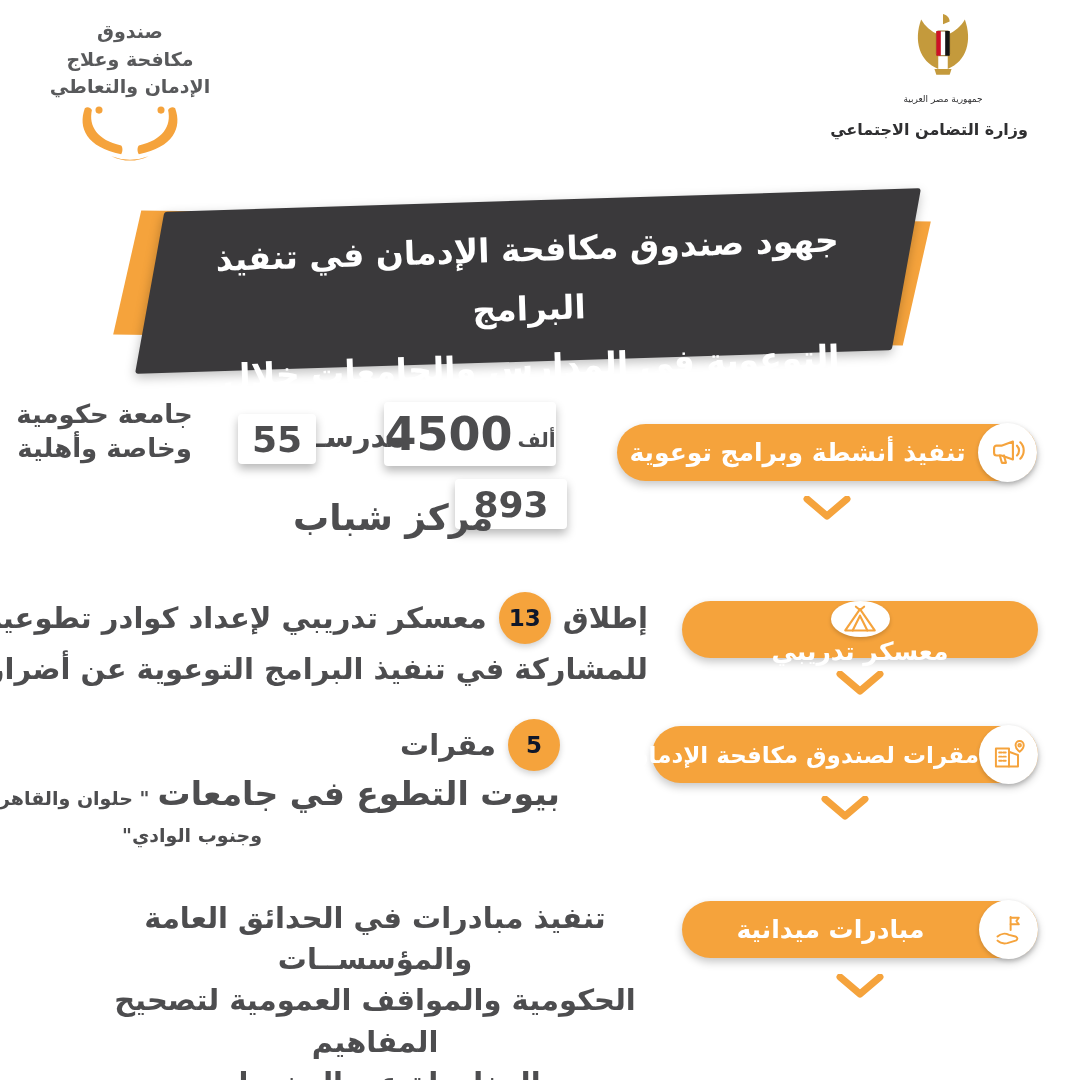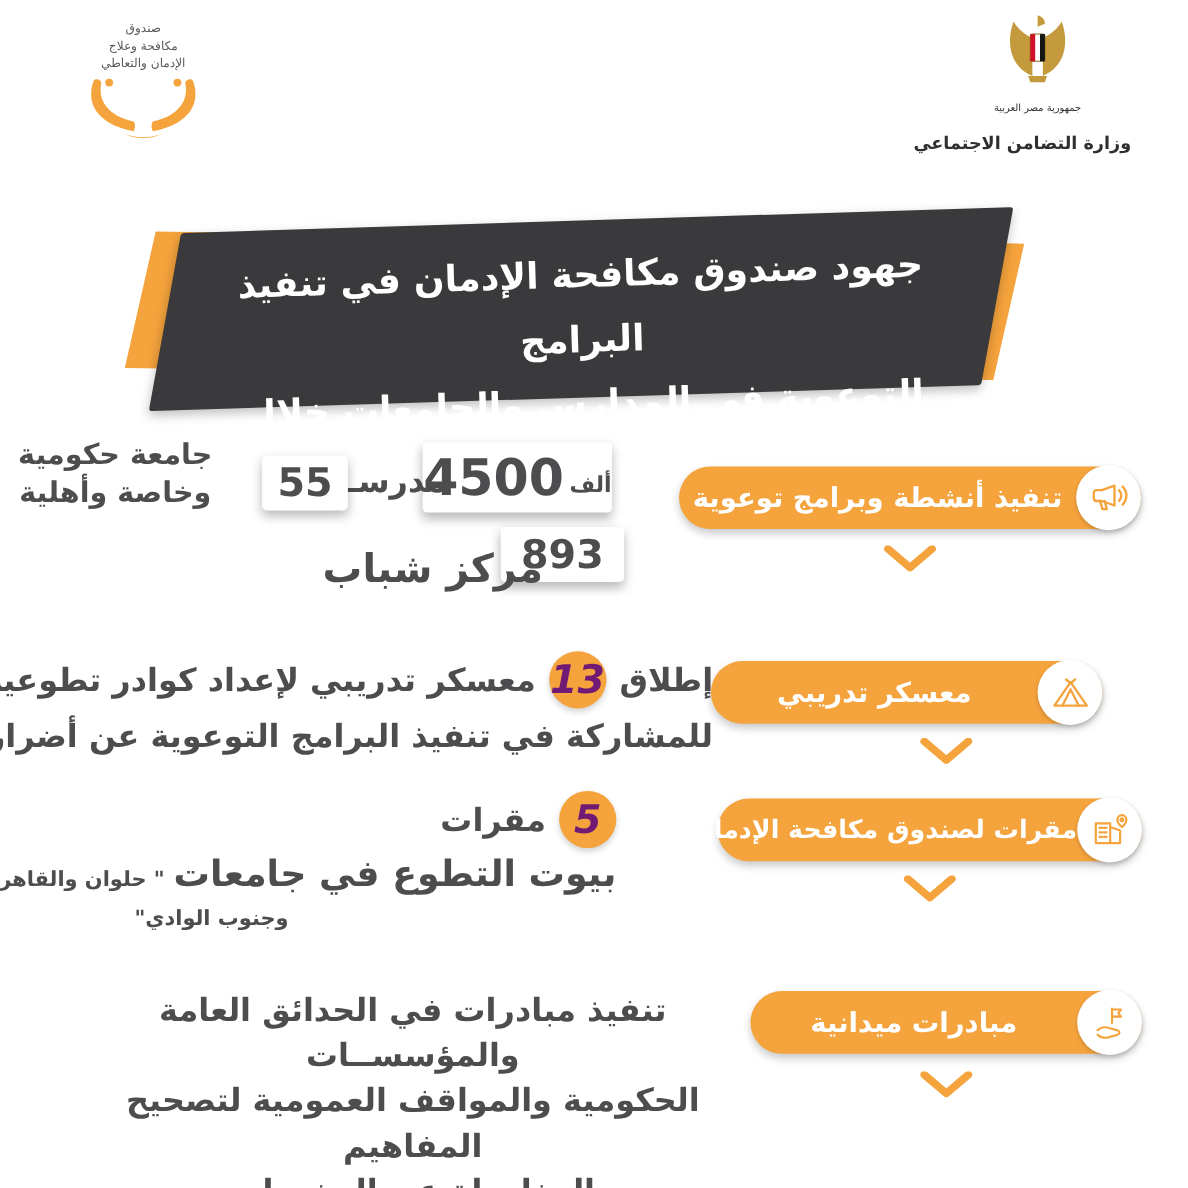--- a/index.html
+++ b/index.html
@@ -3,39 +3,39 @@
 <meta charset="utf-8">
 <style>
   * { margin:0; padding:0; box-sizing:border-box; }
   html,body { background:#ffffff; }
   body { font-family:"DejaVu Sans", sans-serif; }
 
   .canvas{position:relative;width:1080px;height:1080px;background:#fff;overflow:hidden;direction:rtl;margin:0 auto;}
 
   
   .logo{position:absolute;left:40px;top:18px;width:180px;text-align:center;color:#58595B;}
-  .logo-line{font-size:11px;font-weight:normal;line-height:1.45;text-align:center;}
+  .logo-line{font-size:19px;font-weight:bold;line-height:1.45;text-align:center;}
   .logo-hands{color:var(--orange,#F5A33C);margin-top:2px;}
 
   
   .emblem{position:absolute;right:52px;top:12px;width:170px;text-align:center;color:#2F2F31;}
   .emblem-republic{font-size:9px;letter-spacing:1.5px;margin-top:2px;white-space:nowrap;}
   .emblem-ministry{font-size:16px;font-weight:bold;margin-top:16px;white-space:nowrap;}
 
   
   .banner-orange{position:absolute;left:126px;top:216px;width:792px;height:124px;background:var(--orange,#F5A33C);transform:skewX(-12deg) rotate(0.8deg);}
   .banner-dark{position:absolute;left:152px;top:200px;width:752px;height:162px;background:var(--dark,#3A393B);transform:skewX(-12deg) rotate(-1.8deg);border-radius:3px;box-shadow:0 4px 10px rgba(0,0,0,.25);}
   .banner-title{position:absolute;left:180px;top:221px;width:700px;transform:rotate(-1.8deg);color:#fff;text-align:center;font-size:33px;font-weight:bold;line-height:1.78;}
 
   
   .pill{position:absolute;height:57px;background:var(--orange,#F5A33C);border-radius:29px;display:flex;align-items:center;box-shadow:0 4px 8px rgba(0,0,0,.22);}
   .pill-circle{width:59px;height:59px;min-width:59px;background:#fff;border-radius:50%;display:flex;align-items:center;justify-content:center;color:var(--orange,#F5A33C);box-shadow:0 2px 4px rgba(0,0,0,.18);}
   .pill-label{flex:1;text-align:center;color:#fff;font-weight:bold;font-size:25px;white-space:nowrap;}
   .pill1{left:617px;top:424px;width:420px;}
-  .pill2{left:646px;top:601px;width:356px;}
+  .pill2{left:682px;top:601px;width:356px;flex-direction:column;}
   .pill3{left:652px;top:726px;width:386px;}
   .pill3 .pill-label{font-size:23px;}
   .pill4{left:682px;top:901px;width:356px;}
 
   .chevron{position:absolute;color:var(--orange,#F5A33C);}
   .chev1{left:803px;top:496px;}
   .chev2{left:836px;top:671px;}
   .chev3{left:821px;top:796px;}
   .chev4{left:836px;top:974px;}
 
@@ -45,21 +45,21 @@
   .box-4500 .val{font-size:46px;line-height:1;}
   .box-4500 .unit{font-size:20px;margin-top:12px;}
   .box-55{left:198px;top:414px;width:78px;height:50px;font-size:36px;margin-left:40px;}
   .box-893{left:455px;top:479px;width:112px;height:50px;font-size:36px;}
 
   .txt{color:#4D4D4F;font-weight:bold;}
   .uni-label{position:absolute;left:12px;top:398px;width:185px;text-align:center;font-size:26px;line-height:1.3;}
   .school-label{position:absolute;left:288px;top:420px;font-size:29px;}
   .youth-label{position:absolute;left:293px;top:497px;font-size:36px;}
 
-  .num-circle{width:52px;height:52px;min-width:52px;border-radius:50%;background:var(--orange,#F5A33C);color:#701a75;font-weight:bold;font-size:36px;display:flex;align-items:center;justify-content:center;box-shadow:0 3px 6px rgba(0,0,0,.18);font-style:italic;}
+  .num-circle{width:52px;height:52px;min-width:52px;border-radius:50%;background:var(--orange,#F5A33C);color:#0f172a;font-weight:bold;font-size:23px;display:flex;align-items:center;justify-content:center;box-shadow:0 3px 6px rgba(0,0,0,.18);}
 
   .camp-row1{position:absolute;right:432px;top:592px;display:flex;align-items:center;gap:12px;font-size:29px;white-space:nowrap;}
   .camp-row2{position:absolute;right:432px;top:652px;font-size:29px;white-space:nowrap;}
 
   .hq-row1{position:absolute;right:520px;top:719px;display:flex;align-items:center;gap:12px;font-size:29px;}
   .hq-row2{position:absolute;right:520px;top:774px;display:flex;align-items:baseline;gap:8px;white-space:nowrap;}
   .hq-bold{font-size:33px;}
   .hq-quote{font-size:19px;}
   .hq-row3{position:absolute;right:818px;top:824px;font-size:19px;white-space:nowrap;}
 

